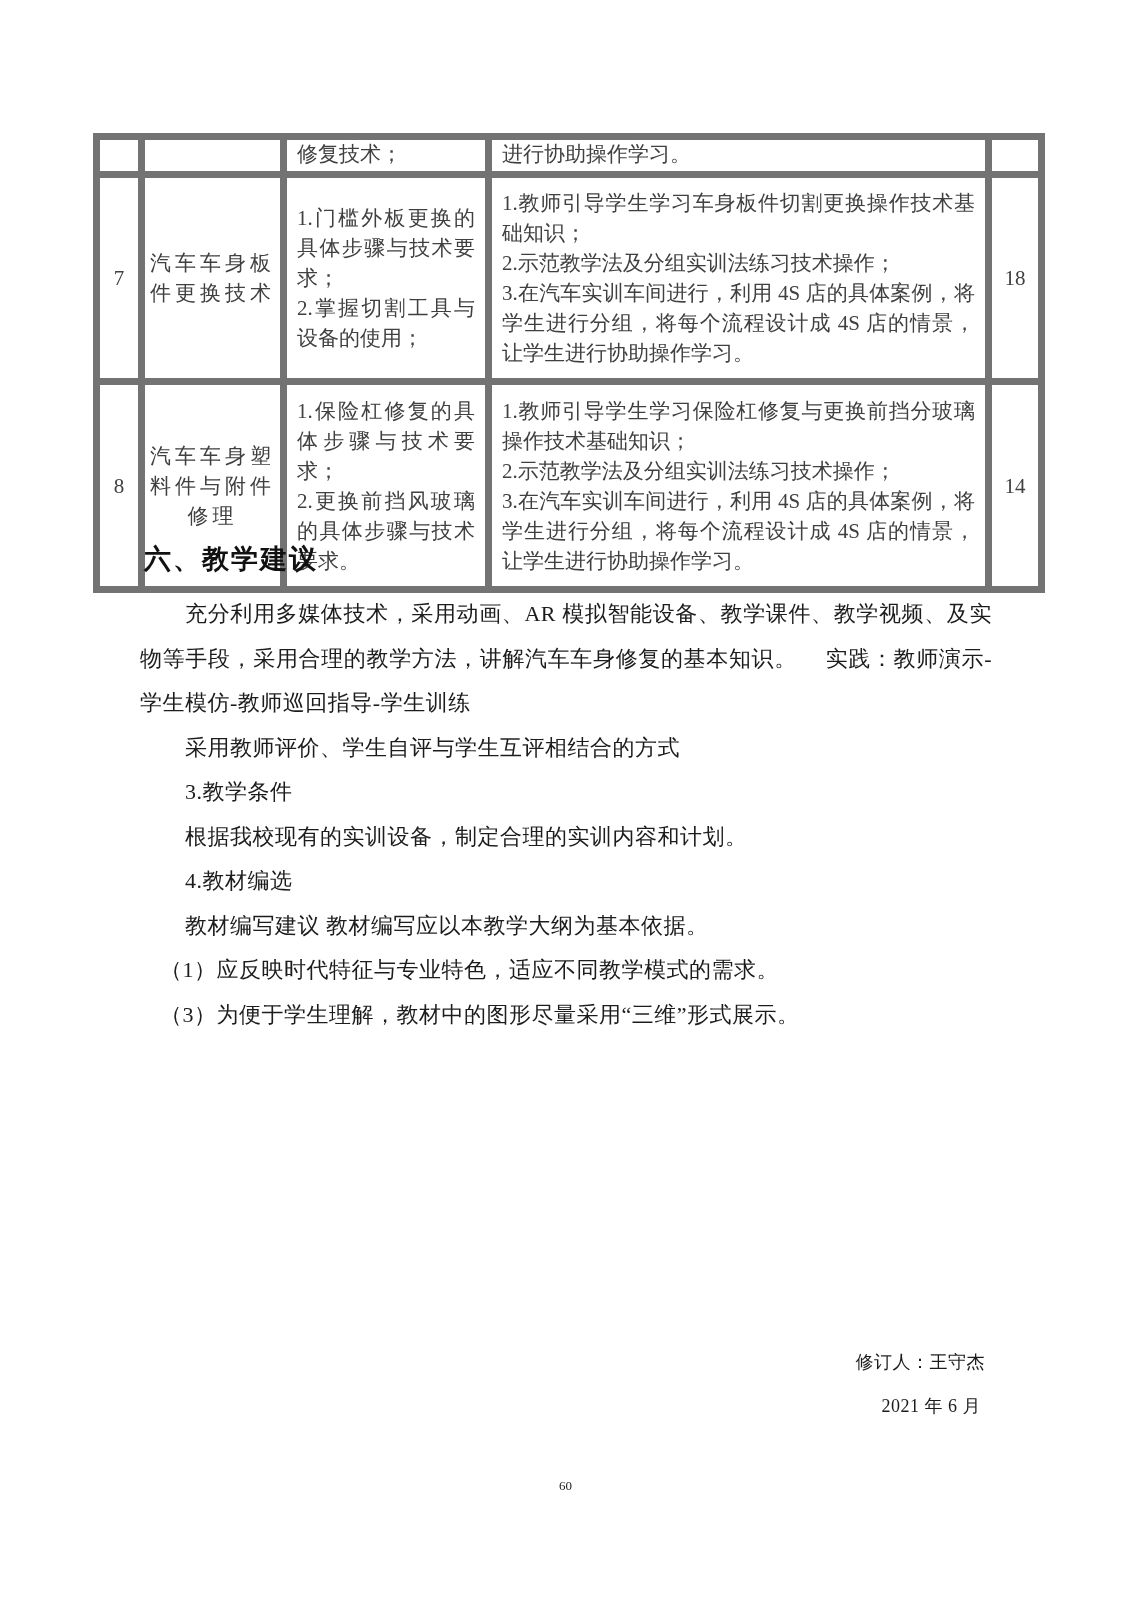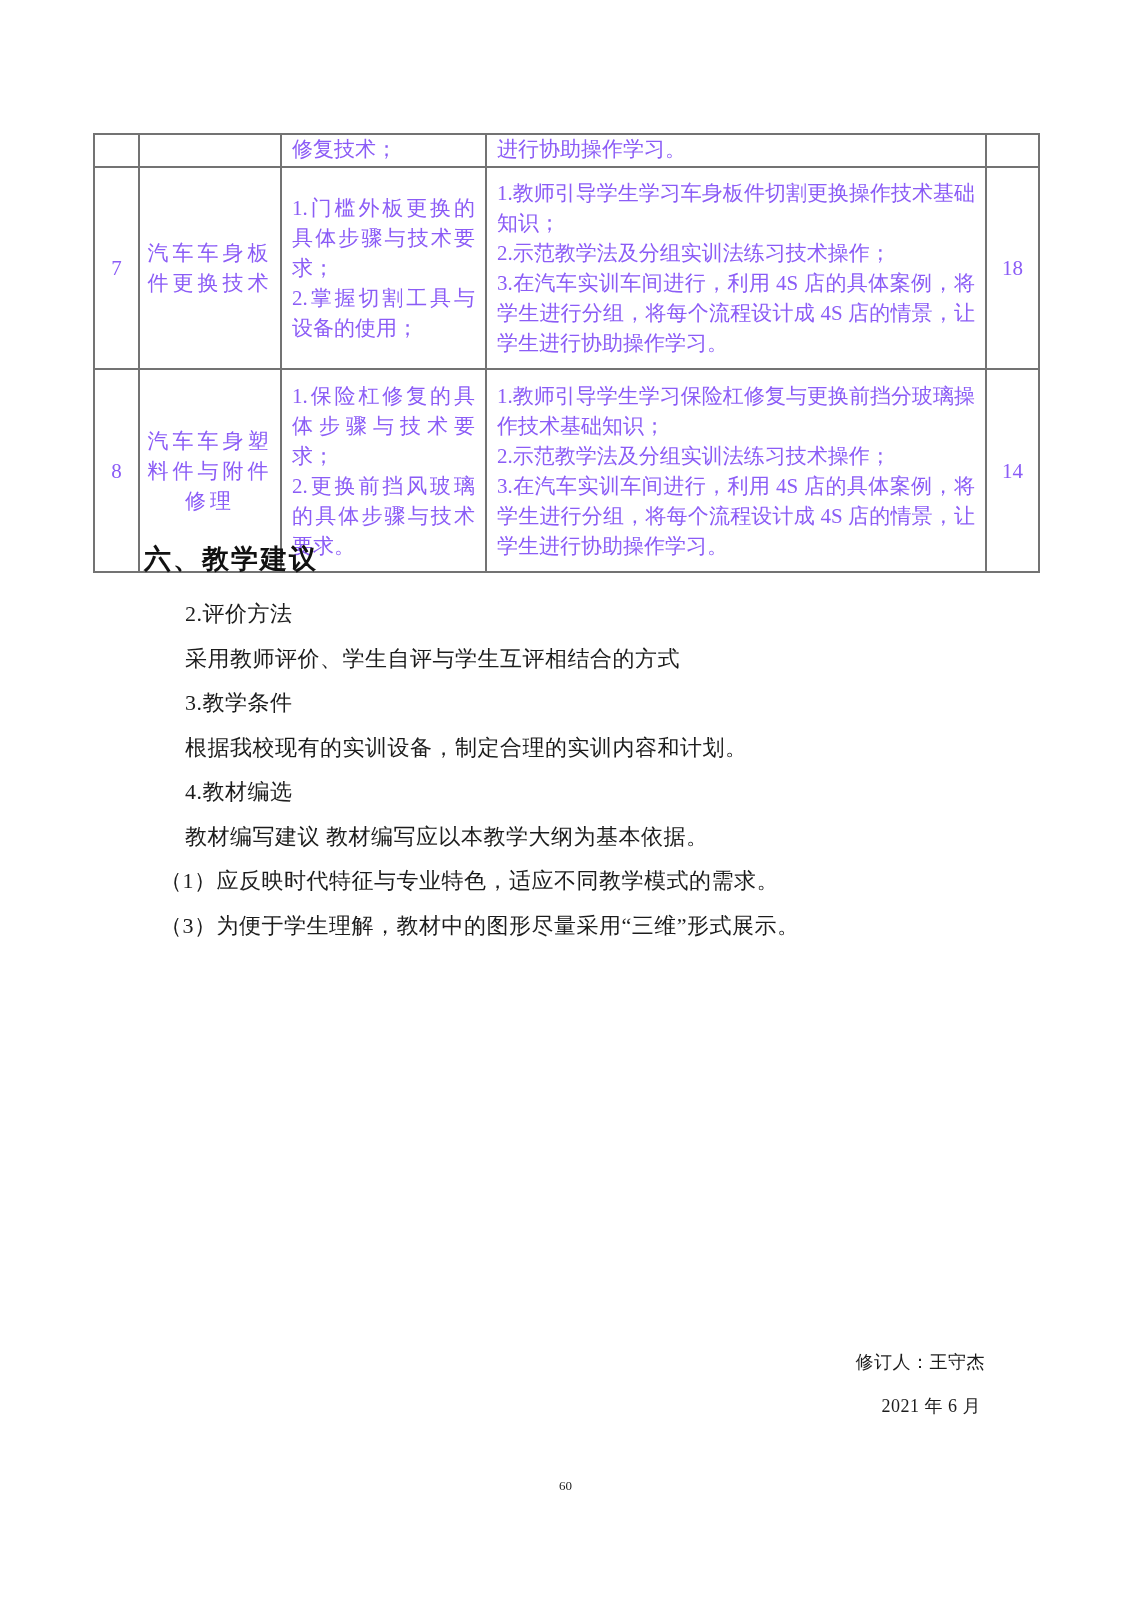--- a/index.html
+++ b/index.html
@@ -16,26 +16,26 @@
   
   .course-table {
     position: absolute;
     left: 93px;
     top: 133px;
     width: 945px;
     border-collapse: collapse;
     table-layout: fixed;
   }
   .course-table td {
-    border: 2px solid #737373;
+    border: 7px solid #737373;
     font-size: 21px;
     line-height: 30px;
     padding: 3px 10px;
     vertical-align: middle;
-    color: #8b5cf6;
+    color: #404040;
   }
   .course-table col.col-num   { width: 45px; }
   .course-table col.col-name  { width: 142px; }
   .course-table col.col-obj   { width: 205px; }
   .course-table col.col-cont  { width: 500px; }
   .course-table col.col-hours { width: 53px; }
 
   td.c-num   { text-align: center; padding: 3px 2px; }
   td.c-name  { text-align: center; letter-spacing: 4px; padding: 3px 0; }
   td.c-obj   { text-align: justify; white-space: pre-line; }
@@ -133,21 +133,21 @@
         <td class="c-cont">1.教师引导学生学习保险杠修复与更换前挡分玻璃操作技术基础知识；
 2.示范教学法及分组实训法练习技术操作；
 3.在汽车实训车间进行，利用 4S 店的具体案例，将学生进行分组，将每个流程设计成 4S 店的情景，让学生进行协助操作学习。</td>
         <td class="c-hours">14</td>
       </tr>
     </tbody>
   </table>
 
   <div class="content">
     <h2 class="section-heading">六、教学建议</h2>
-    <p class="num-indent">2.评价方法</p>
+    <p class="num-indent">充分利用多媒体技术，采用动画、AR 模拟智能设备、教学课件、教学视频、及实物等手段，采用合理的教学方法，讲解汽车车身修复的基本知识。　 实践：教师演示-学生模仿-教师巡回指导-学生训练</p>
     <p class="num-indent">采用教师评价、学生自评与学生互评相结合的方式</p>
     <p class="num-indent">3.教学条件</p>
     <p class="num-indent">根据我校现有的实训设备，制定合理的实训内容和计划。</p>
     <p class="num-indent">4.教材编选</p>
     <p class="num-indent">教材编写建议 教材编写应以本教学大纲为基本依据。</p>
     <p class="paren-indent">（1）应反映时代特征与专业特色，适应不同教学模式的需求。</p>
     <p class="paren-indent">（3）为便于学生理解，教材中的图形尽量采用“三维”形式展示。</p>
   </div>
 
   <div class="signature">

